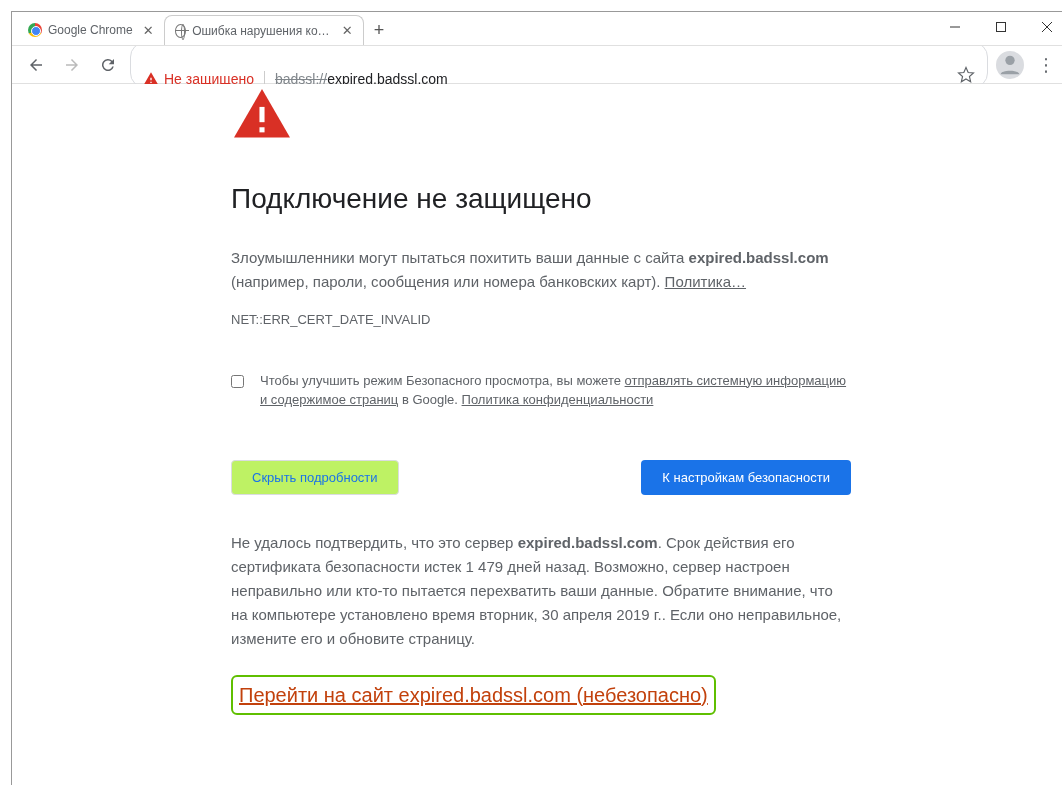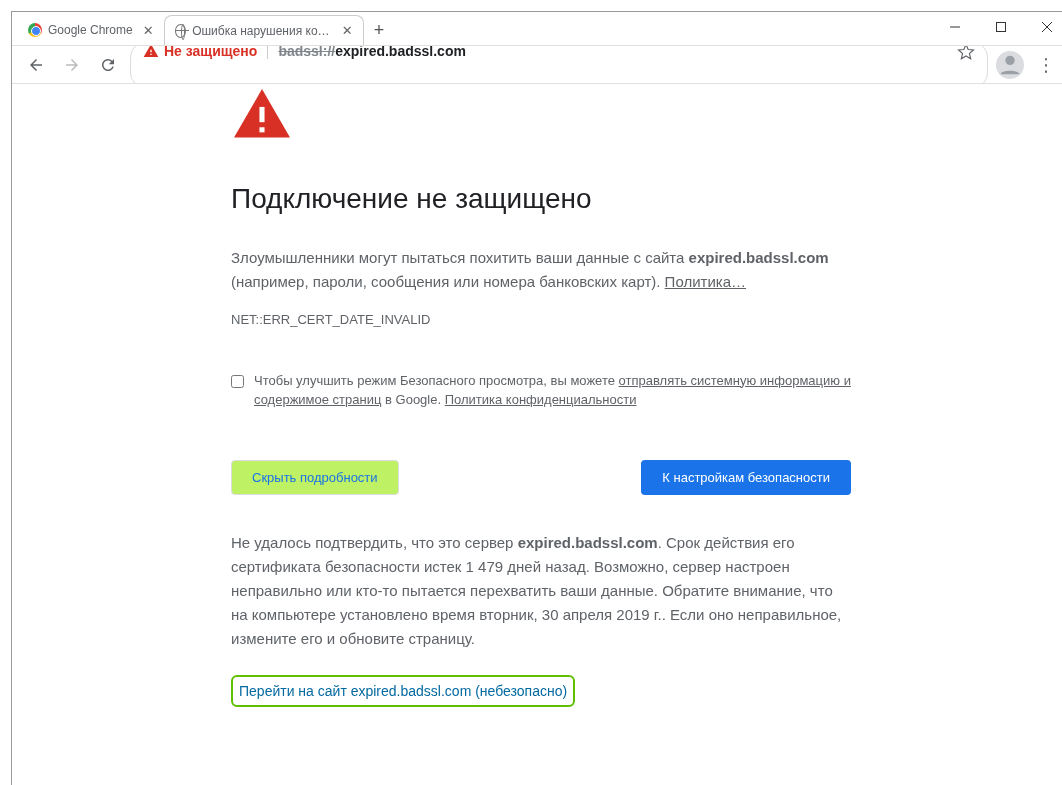--- a/index.html
+++ b/index.html
@@ -91,25 +91,24 @@
   border-bottom: 1px solid #e0e0e0;
 }
 .nav-btn { width: 28px; height: 28px; display:flex; align-items:center; justify-content:center; color:#5f6368; cursor:pointer; border-radius:50%; }
 .nav-btn.disabled { color: #bbb; }
 .omnibox {
   flex: 1;
   height: 46px;
   border: 1px solid #dadce0;
   border-radius: 15px;
   display: flex;
-  align-items: flex-start;
+  align-items: flex-end;
   padding: 0 12px;
   gap: 6px;
   font-size: 14px;
-  font-weight: bold;
 }
 .security-warn { display: flex; align-items: center; gap: 5px; color: #d93025; }
 .security-warn svg { flex-shrink: 0; }
 .sec-divider { width: 1px; height: 16px; background: #ccc; margin: 0 4px; }
 .url-https { color: #80868b; text-decoration: line-through; }
 .url-rest { color: #202124; }
 .star { color: #5f6368; margin-left: auto; cursor:pointer; }
 .avatar { width: 28px; height: 28px; border-radius: 50%; background: #dadce0; cursor:pointer; }
 .menu-dots { width: 28px; height: 28px; display:flex; align-items:center; justify-content:center; cursor:pointer; color:#5f6368; font-size:18px; }
 
@@ -134,21 +133,21 @@
 h1 {
   font-size: 28px;
   font-weight: 400;
   color: #202124;
   margin-bottom: 24px;
 }
 .para { margin-bottom: 8px; color: #5f6368; }
 .para strong, .details strong { font-weight: 600; color: inherit; }
 .para a, .opt-label a, .details a { color: #5f6368; text-decoration: underline; }
 .errcode { font-size: 13px; color: #5f6368; margin-top: 16px; margin-bottom: 40px; }
-.optin { display: flex; align-items: flex-start; gap: 10px; margin-bottom: 50px; font-size: 13px; line-height: 1.5; }
+.optin { display: flex; align-items: flex-start; gap: 16px; margin-bottom: 50px; font-size: 13px; line-height: 1.5; }
 .optin input { margin-top: 3px; width: 15px; height: 15px; }
 .opt-label { color: #5f6368; }
 .buttons { display: flex; justify-content: space-between; margin-bottom: 36px; }
 .btn {
   padding: 9px 20px;
   font-size: 13px;
   border-radius: 4px;
   cursor: pointer;
   border: 1px solid transparent;
 }
@@ -156,22 +155,23 @@
 .btn-primary { background: #1a73e8; color: #fff; }
 .details { color: #5f6368; font-size: 15px; margin-bottom: 24px; }
 .proceed-wrap {
   display: inline-block;
   border: 2.5px solid #5fbf00;
   border-radius: 6px;
   padding: 2px 6px;
   margin-bottom: 30px;
 }
 .proceed-link {
-  color: #0369a1;
-  font-size: 14px;
+  color: #c2410c;
+  font-size: 20px;
+  text-decoration: underline;
   cursor: pointer;
 }
 </style>
 </head>
 <body>
 
 <div class="window">
 
   <div class="titlebar">
     <div class="tabs">

